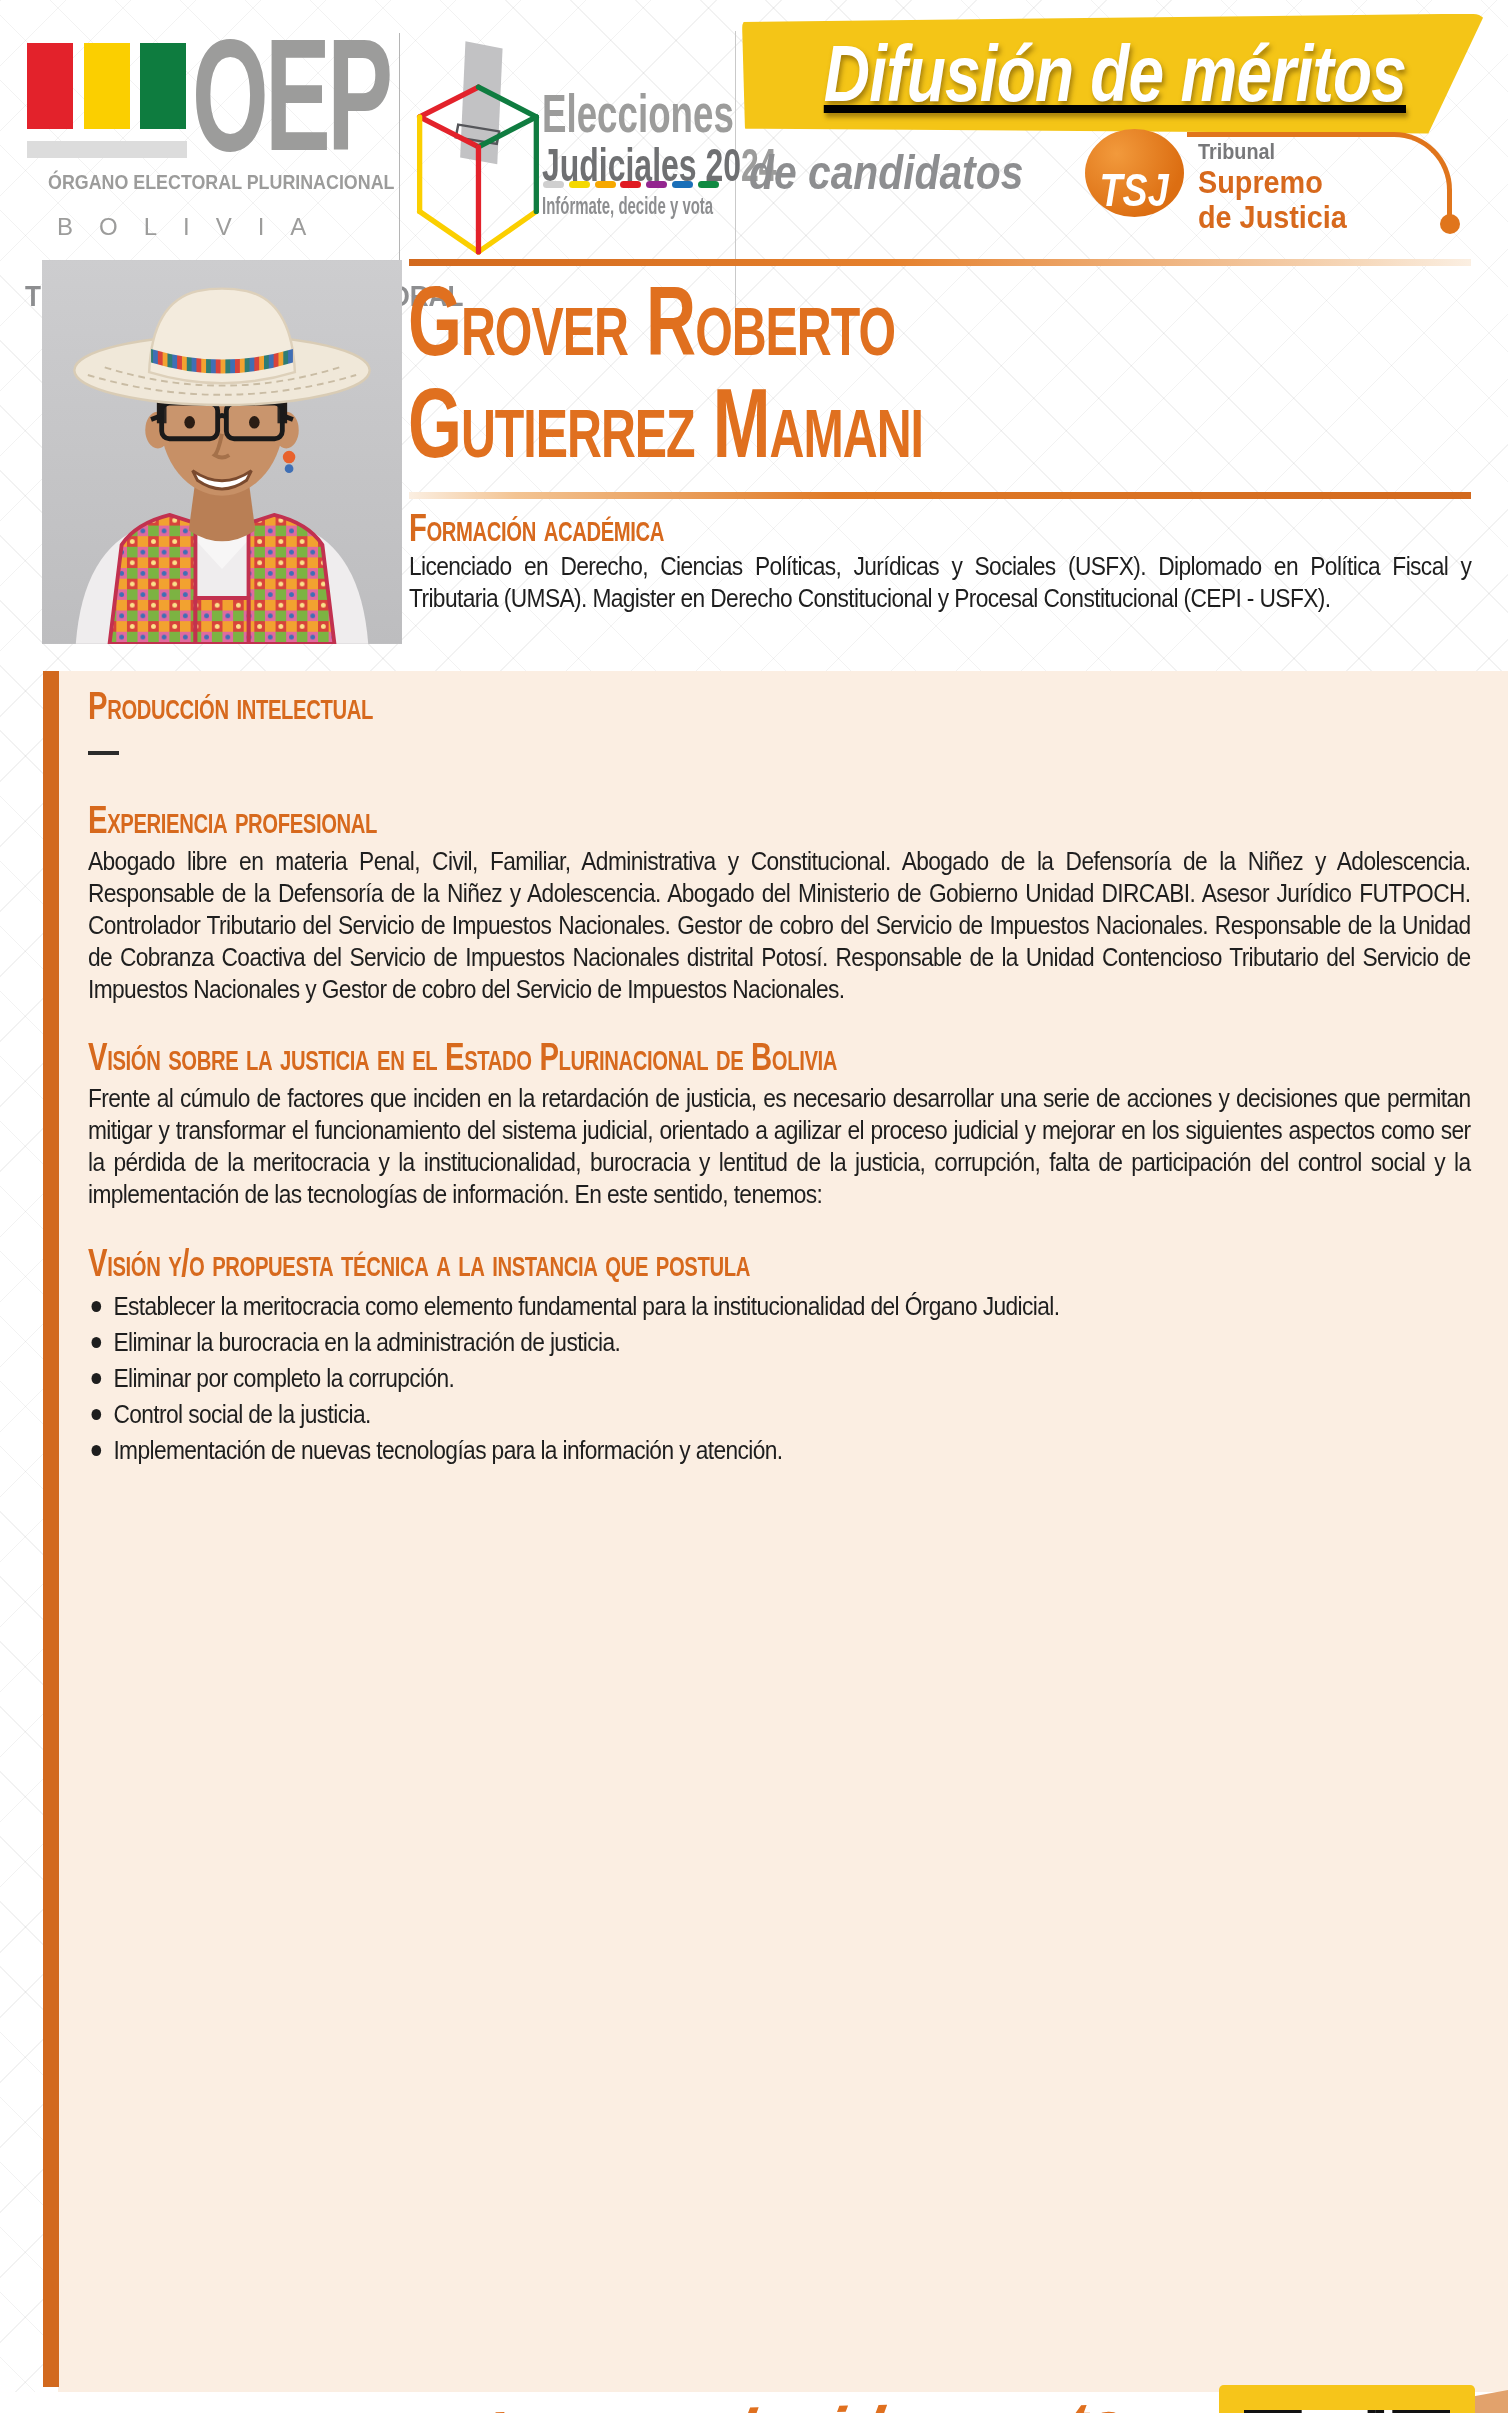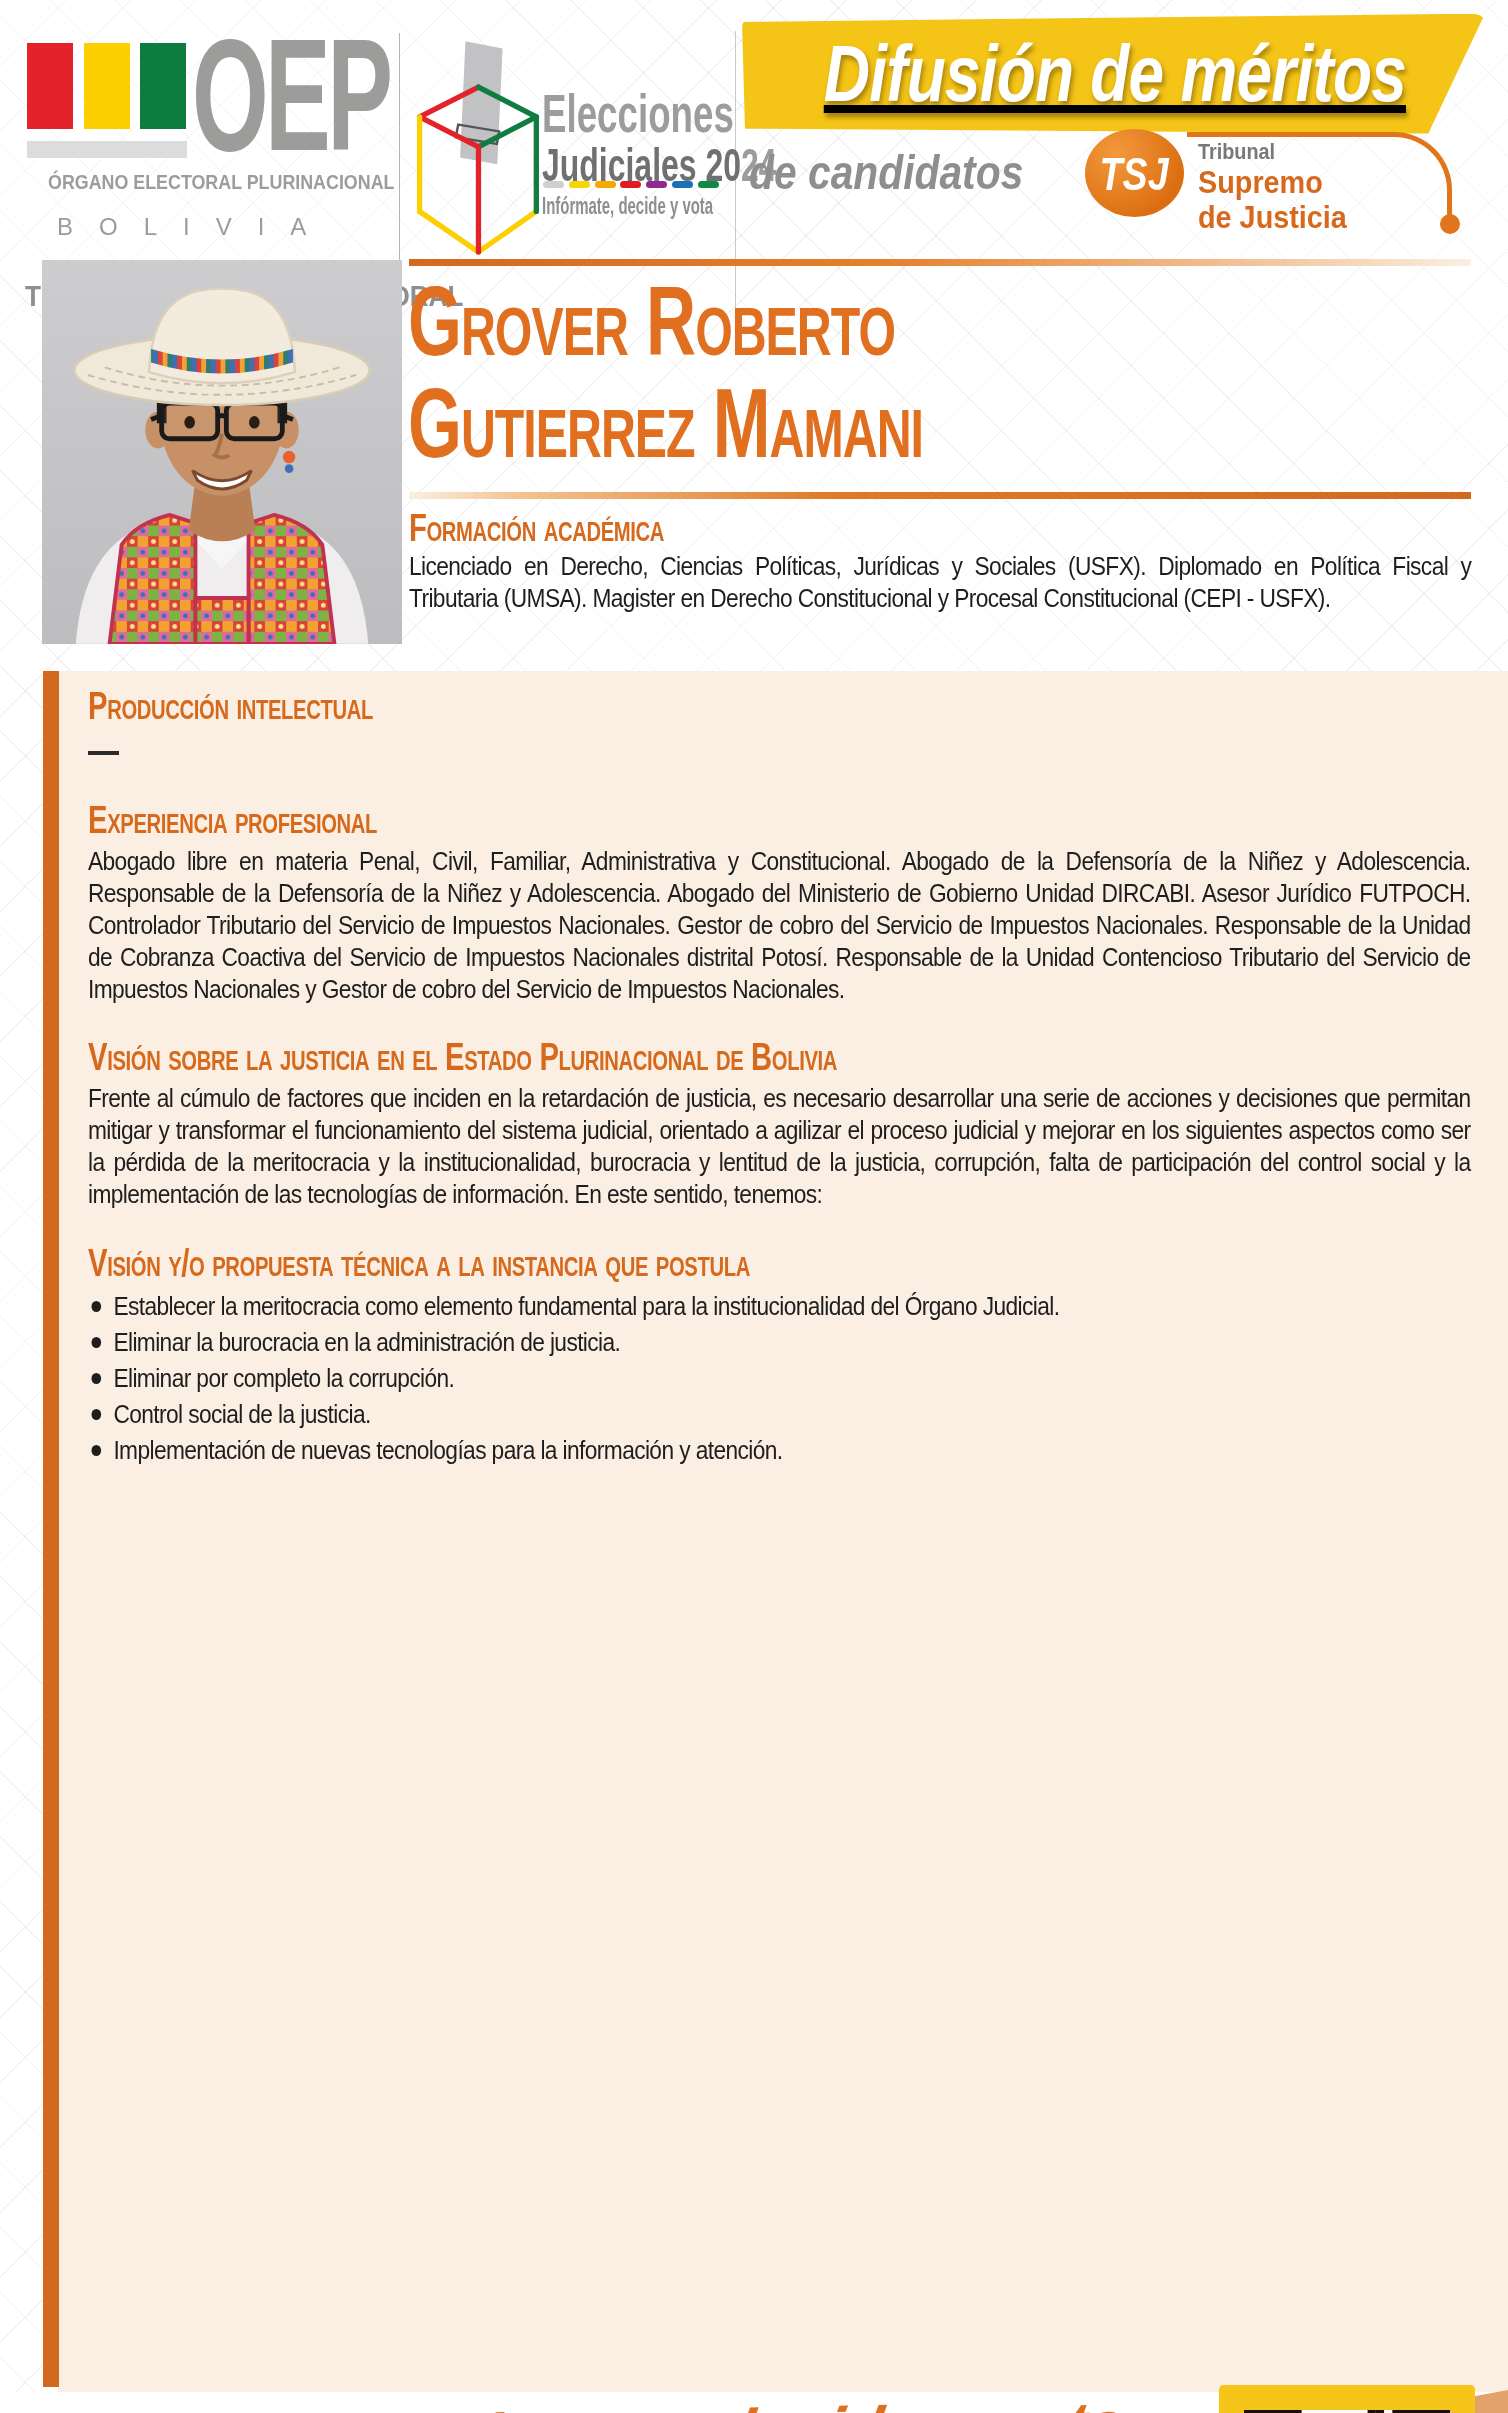--- a/index.html
+++ b/index.html
@@ -56,21 +56,21 @@
   }
   .banner-text {
     font-weight:bold; font-style:italic; font-size:80px; color:#ffffff; white-space:nowrap;
     transform:scaleX(.8); text-shadow:2.4px 4.3px 5.8px rgba(100,70,0,.55); letter-spacing:-1px;
   }
   .de-cand { position:absolute; left:749px; top:145px; font-weight:bold; font-style:italic; font-size:48px;
              color:#8D8E90; transform:scaleX(.85); transform-origin:0 0; white-space:nowrap; }
   .tsj-circle {
     position:absolute; left:1085px; top:129px; width:99px; height:88px; border-radius:50%;
     background:radial-gradient(circle at 32% 28%, #F29A3C, #DC6E12 72%);
-    display:flex; align-items:center; justify-content:center;
+    display:flex; align-items:flex-end; justify-content:center;
   }
   .tsj-circle span { font-weight:bold; font-style:italic; font-size:47px; color:#fff; transform:scaleX(.8); }
   .tsj-t1 { position:absolute; left:1198px; top:139px; font-weight:bold; font-size:22px; color:#77787A; transform:scaleX(.9); transform-origin:0 0; white-space:nowrap;}
   .tsj-t2 { position:absolute; left:1198px; top:164px; font-weight:bold; font-size:32px; color:#D7691D; transform:scaleX(.9); transform-origin:0 0; white-space:nowrap;}
   .tsj-t3 { position:absolute; left:1198px; top:199px; font-weight:bold; font-size:32px; color:#D7691D; transform:scaleX(.9); transform-origin:0 0; white-space:nowrap;}
   .bracket { position:absolute; left:1187px; top:132px; width:265px; height:93px;
              border-top:5.3px solid #E0751C; border-right:5.3px solid #E0751C; border-top-right-radius:58px; }
   .bracket-dot { position:absolute; left:1440px; top:214px; width:20px; height:20px; border-radius:50%; background:#E0751C; }
 
   

